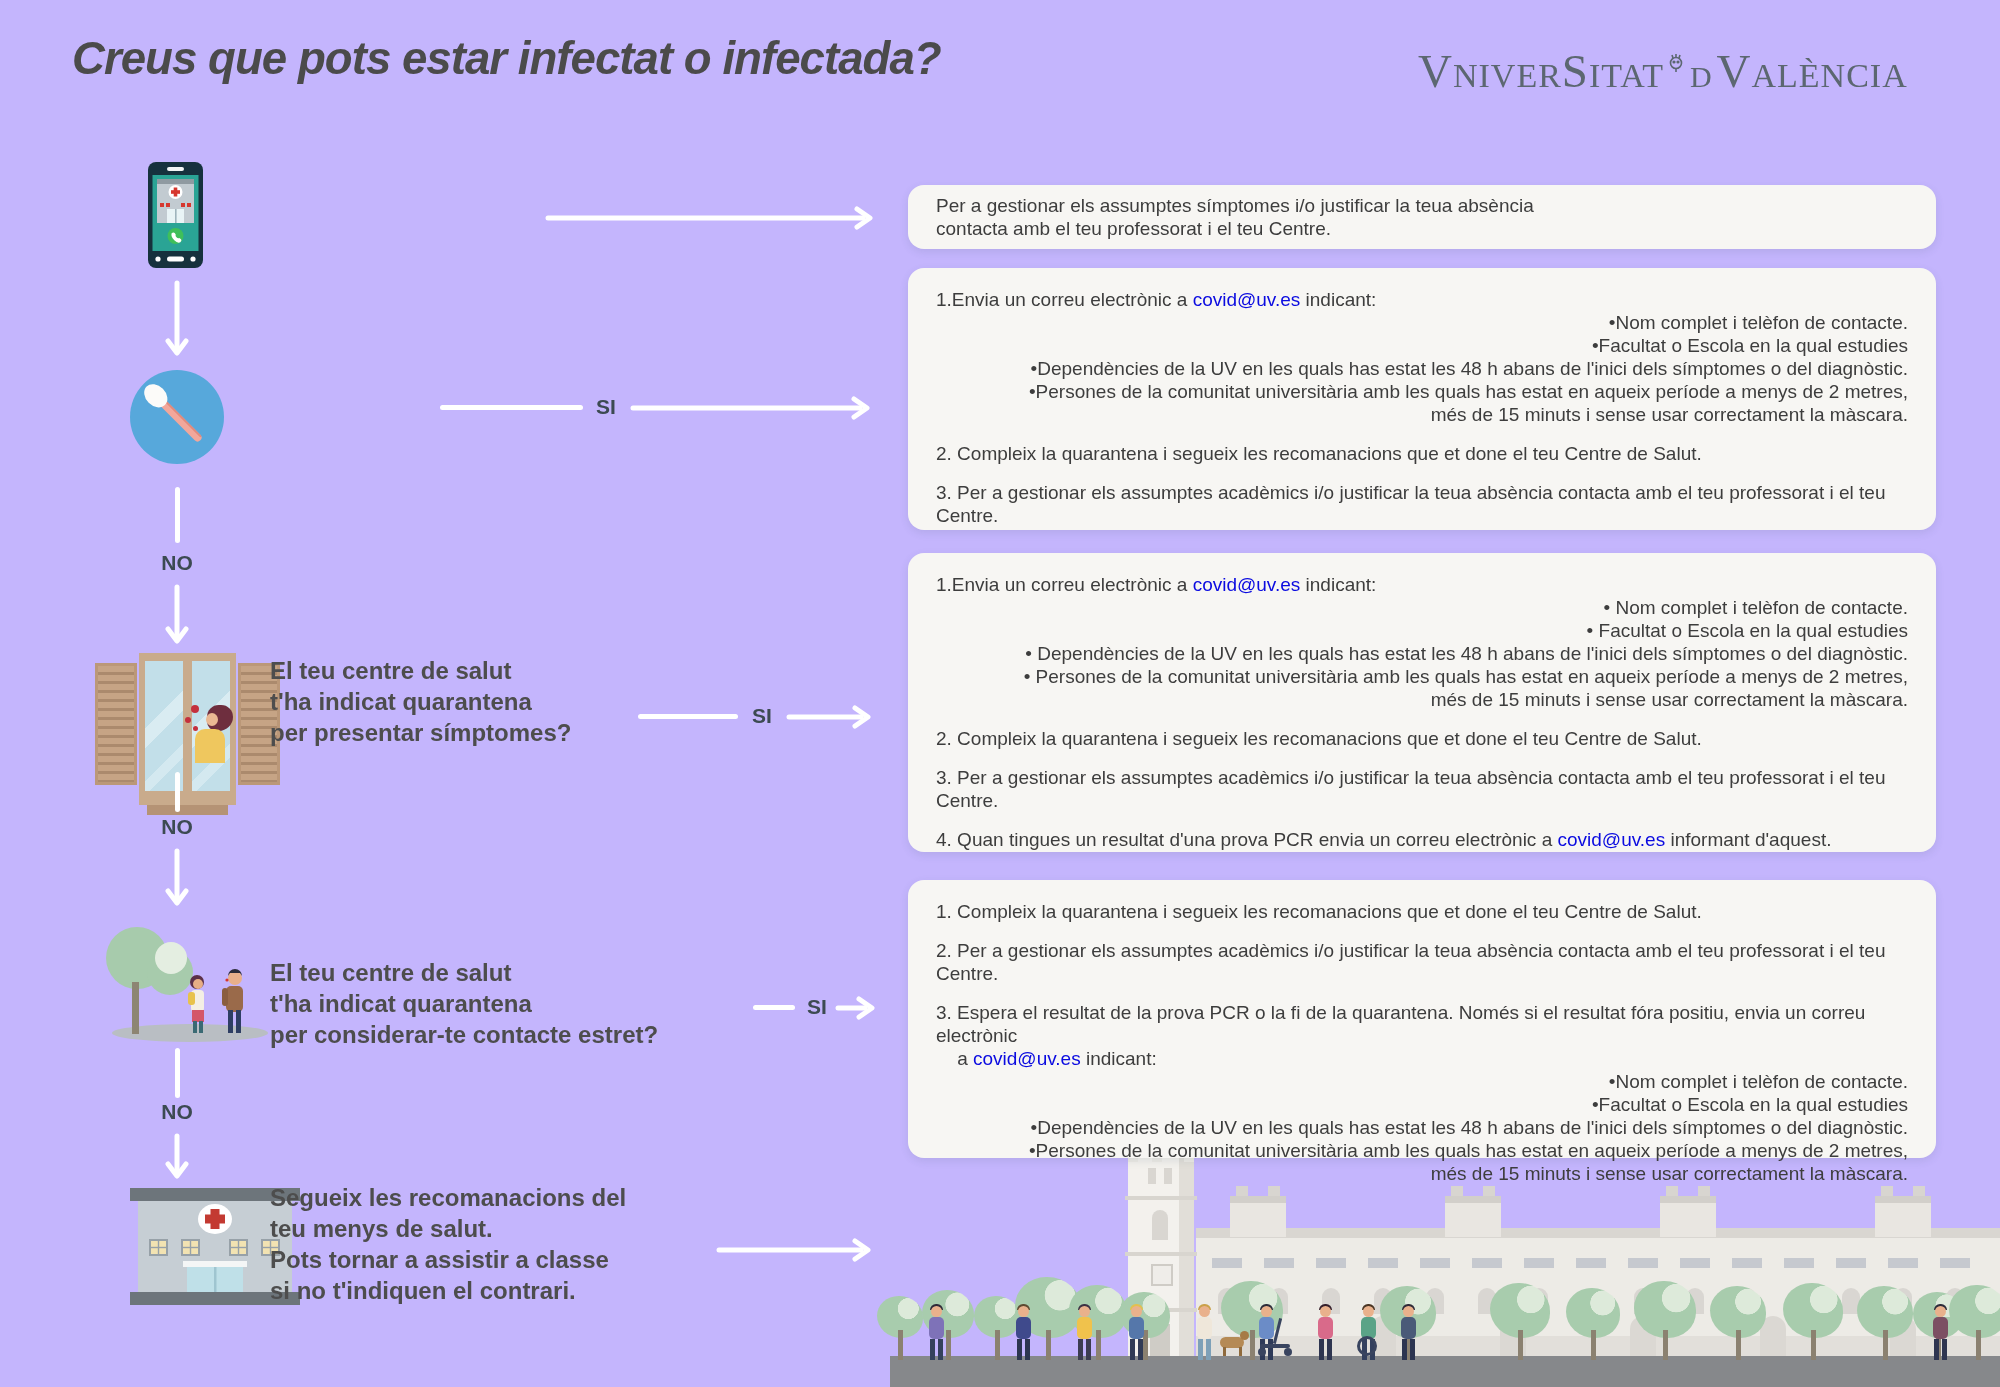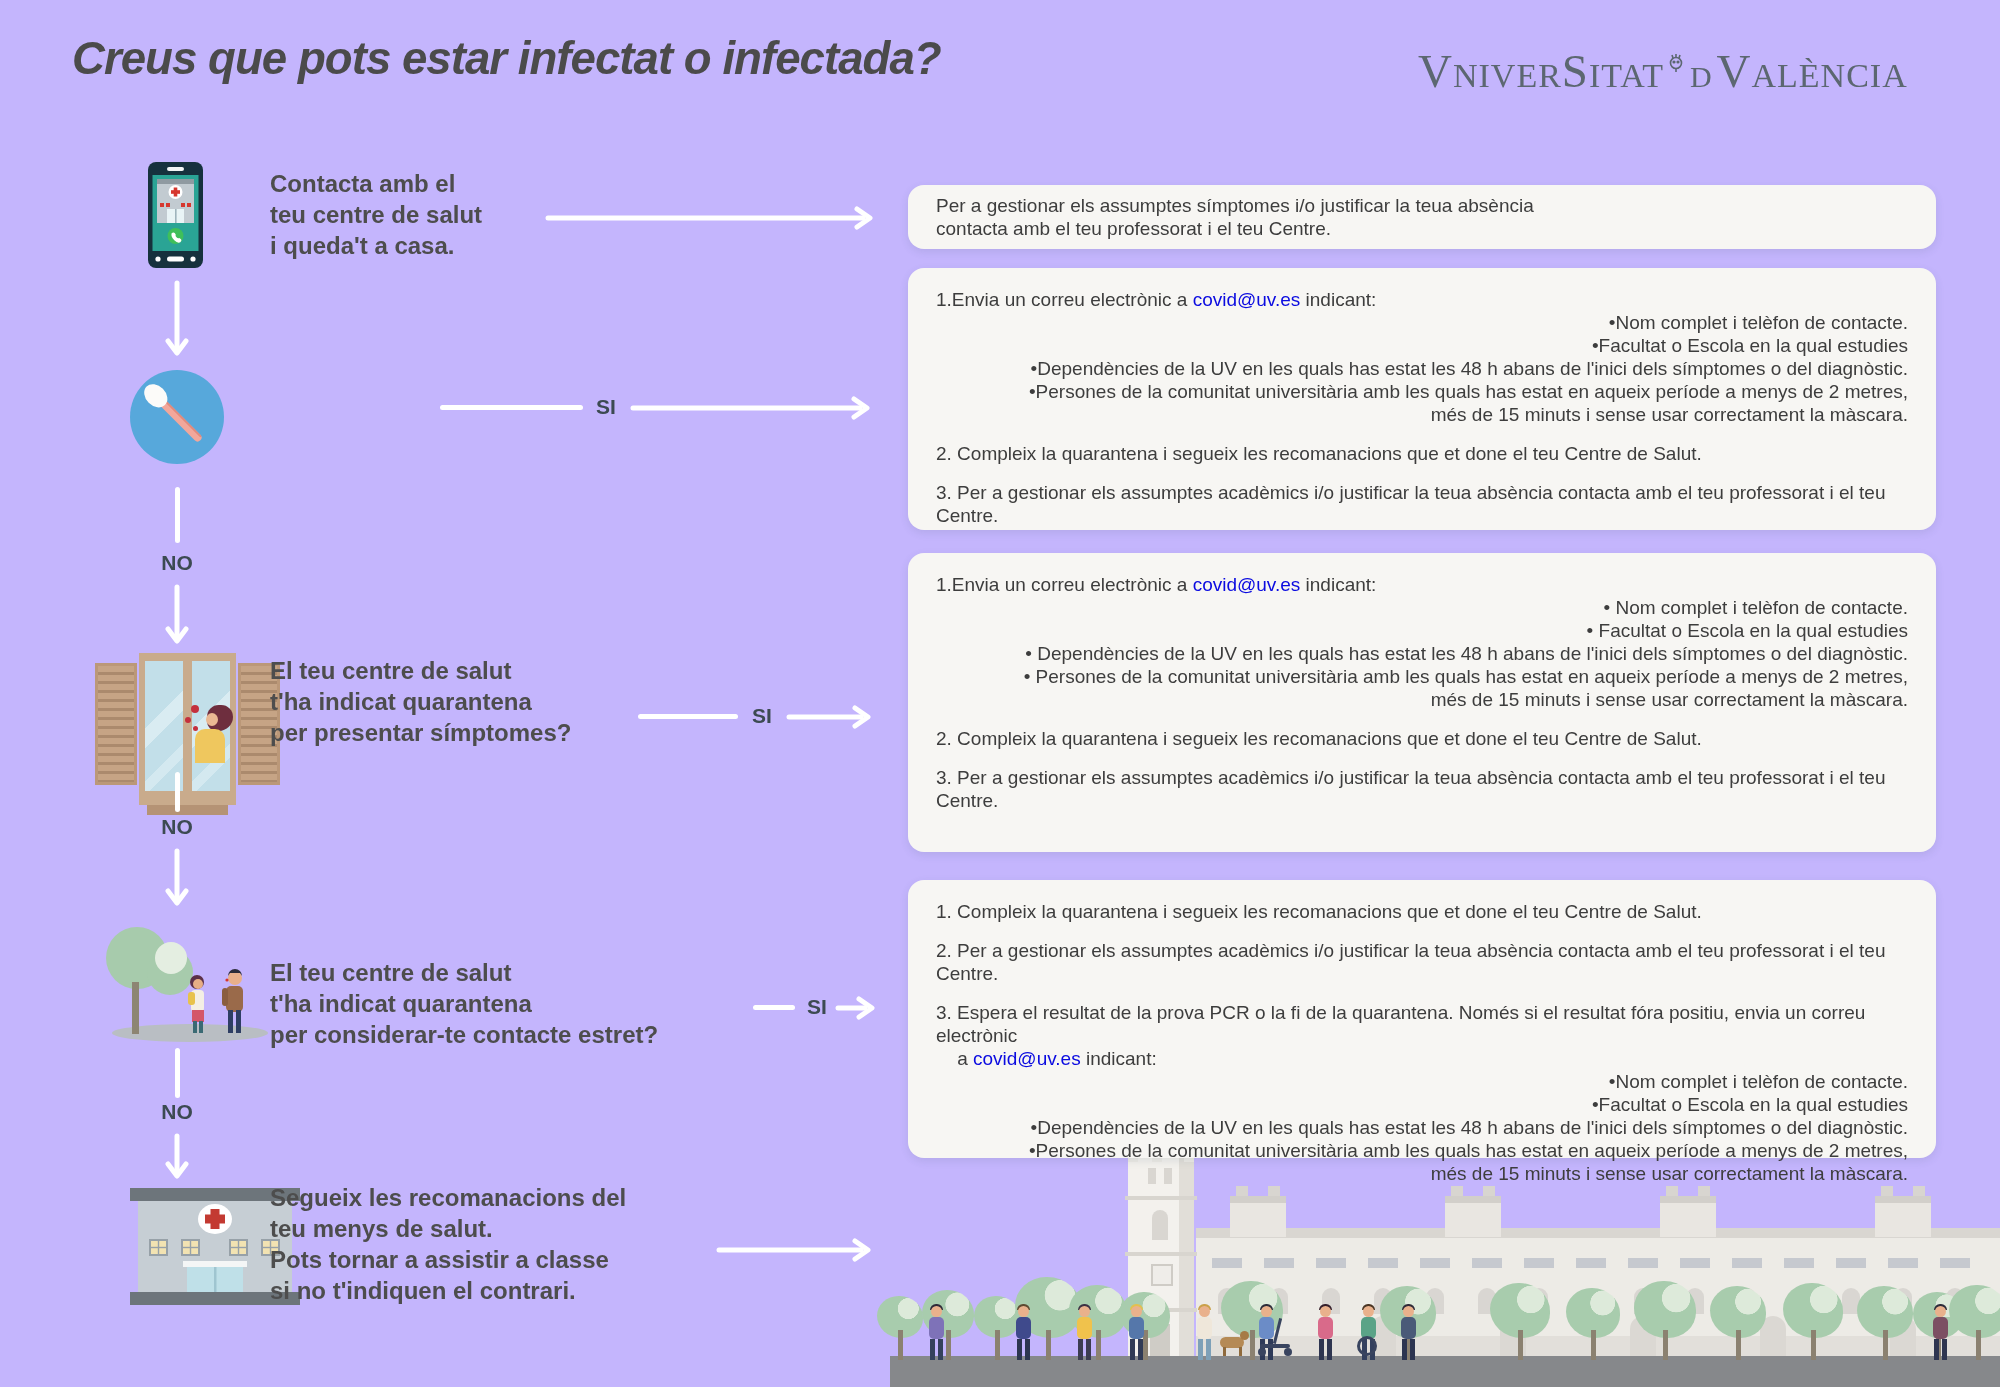--- a/index.html
+++ b/index.html
@@ -125,23 +125,20 @@
         <rect x="39" y="41" width="4" height="4"></rect>
     </g>
     <rect x="19" y="47" width="17" height="14" fill="#e9f4f6"></rect>
     <rect x="27" y="47" width="1.6" height="14" fill="#9fb4bc"></rect>
     <circle cx="27.5" cy="74" r="8" fill="#3fbf5a"></circle>
     <path d="M23.5 71.5 q1.8-2 3.2-0.4 l1 1.4 q-0.6 1.4 0.8 2.8 q1.4 1.4 2.8 0.8 l1.4 1 q1.6 1.4-0.4 3.2 q-2.6 1.4-6-2 q-3.4-3.4-2.8-6.8z" fill="#fff"></path>
     <circle cx="10" cy="97" r="2.6" fill="#fff"></circle>
     <rect x="19" y="94.5" width="17" height="5" rx="2.5" fill="#fff"></rect>
     <circle cx="45" cy="97" r="2.6" fill="#fff"></circle>
   </svg>
-  <div class="qtext" style="top:168px">Contacta amb el
-teu centre de salut
-i queda't a casa.</div>
   <svg class="arrow" style="left:545px;top:205px" width="335" height="26">
     <line x1="3" y1="13" x2="318" y2="13"></line>
     <polyline points="312,4 325,13 312,22"></polyline>
   </svg>
 
   <div class="fbox b1" style="top:185px;height:64px">
     <p>Per a gestionar els assumptes símptomes i/o justificar la teua absència
 contacta amb el teu professorat i el teu Centre.</p>
   </div>
 
@@ -209,20 +206,21 @@
 
   <div class="fbox" style="top:553px;height:299px">
     <p><span>1.Envia un correu electrònic a </span><a class="mail">covid@uv.es</a><span> indicant:</span></p>
     <p class="bullets">• Nom complet i telèfon de contacte.
 • Facultat o Escola en la qual estudies
 • Dependències de la UV en les quals has estat les 48 h abans de l'inici dels símptomes o del diagnòstic.
 • Persones de la comunitat universitària amb les quals has estat en aqueix període a menys de 2 metres,
    més de 15 minuts i sense usar correctament la màscara.</p>
     <p>2. Compleix la quarantena i segueix les recomanacions que et done el teu Centre de Salut.</p>
     <p>3. Per a gestionar els assumptes acadèmics i/o justificar la teua absència contacta amb el teu professorat i el teu Centre.</p>
+    <p><span>4. Quan tingues un resultat d'una prova PCR envia un correu electrònic a </span><a class="mail">covid@uv.es</a><span> informant d'aquest.</span></p>
   </div>
 
   <div class="vseg" style="left:175px;top:772px;height:40px"></div>
   <div class="no-label" style="top:815px">NO</div>
   <svg class="arrow" style="left:164px;top:849px" width="26" height="64">
     <line x1="13" y1="2" x2="13" y2="50"></line>
     <polyline points="4,42 13,54 22,42"></polyline>
   </svg>
 
   <svg class="step-icon" style="position:absolute;left:95px;top:920px" width="195" height="125" viewBox="0 0 195 125">

